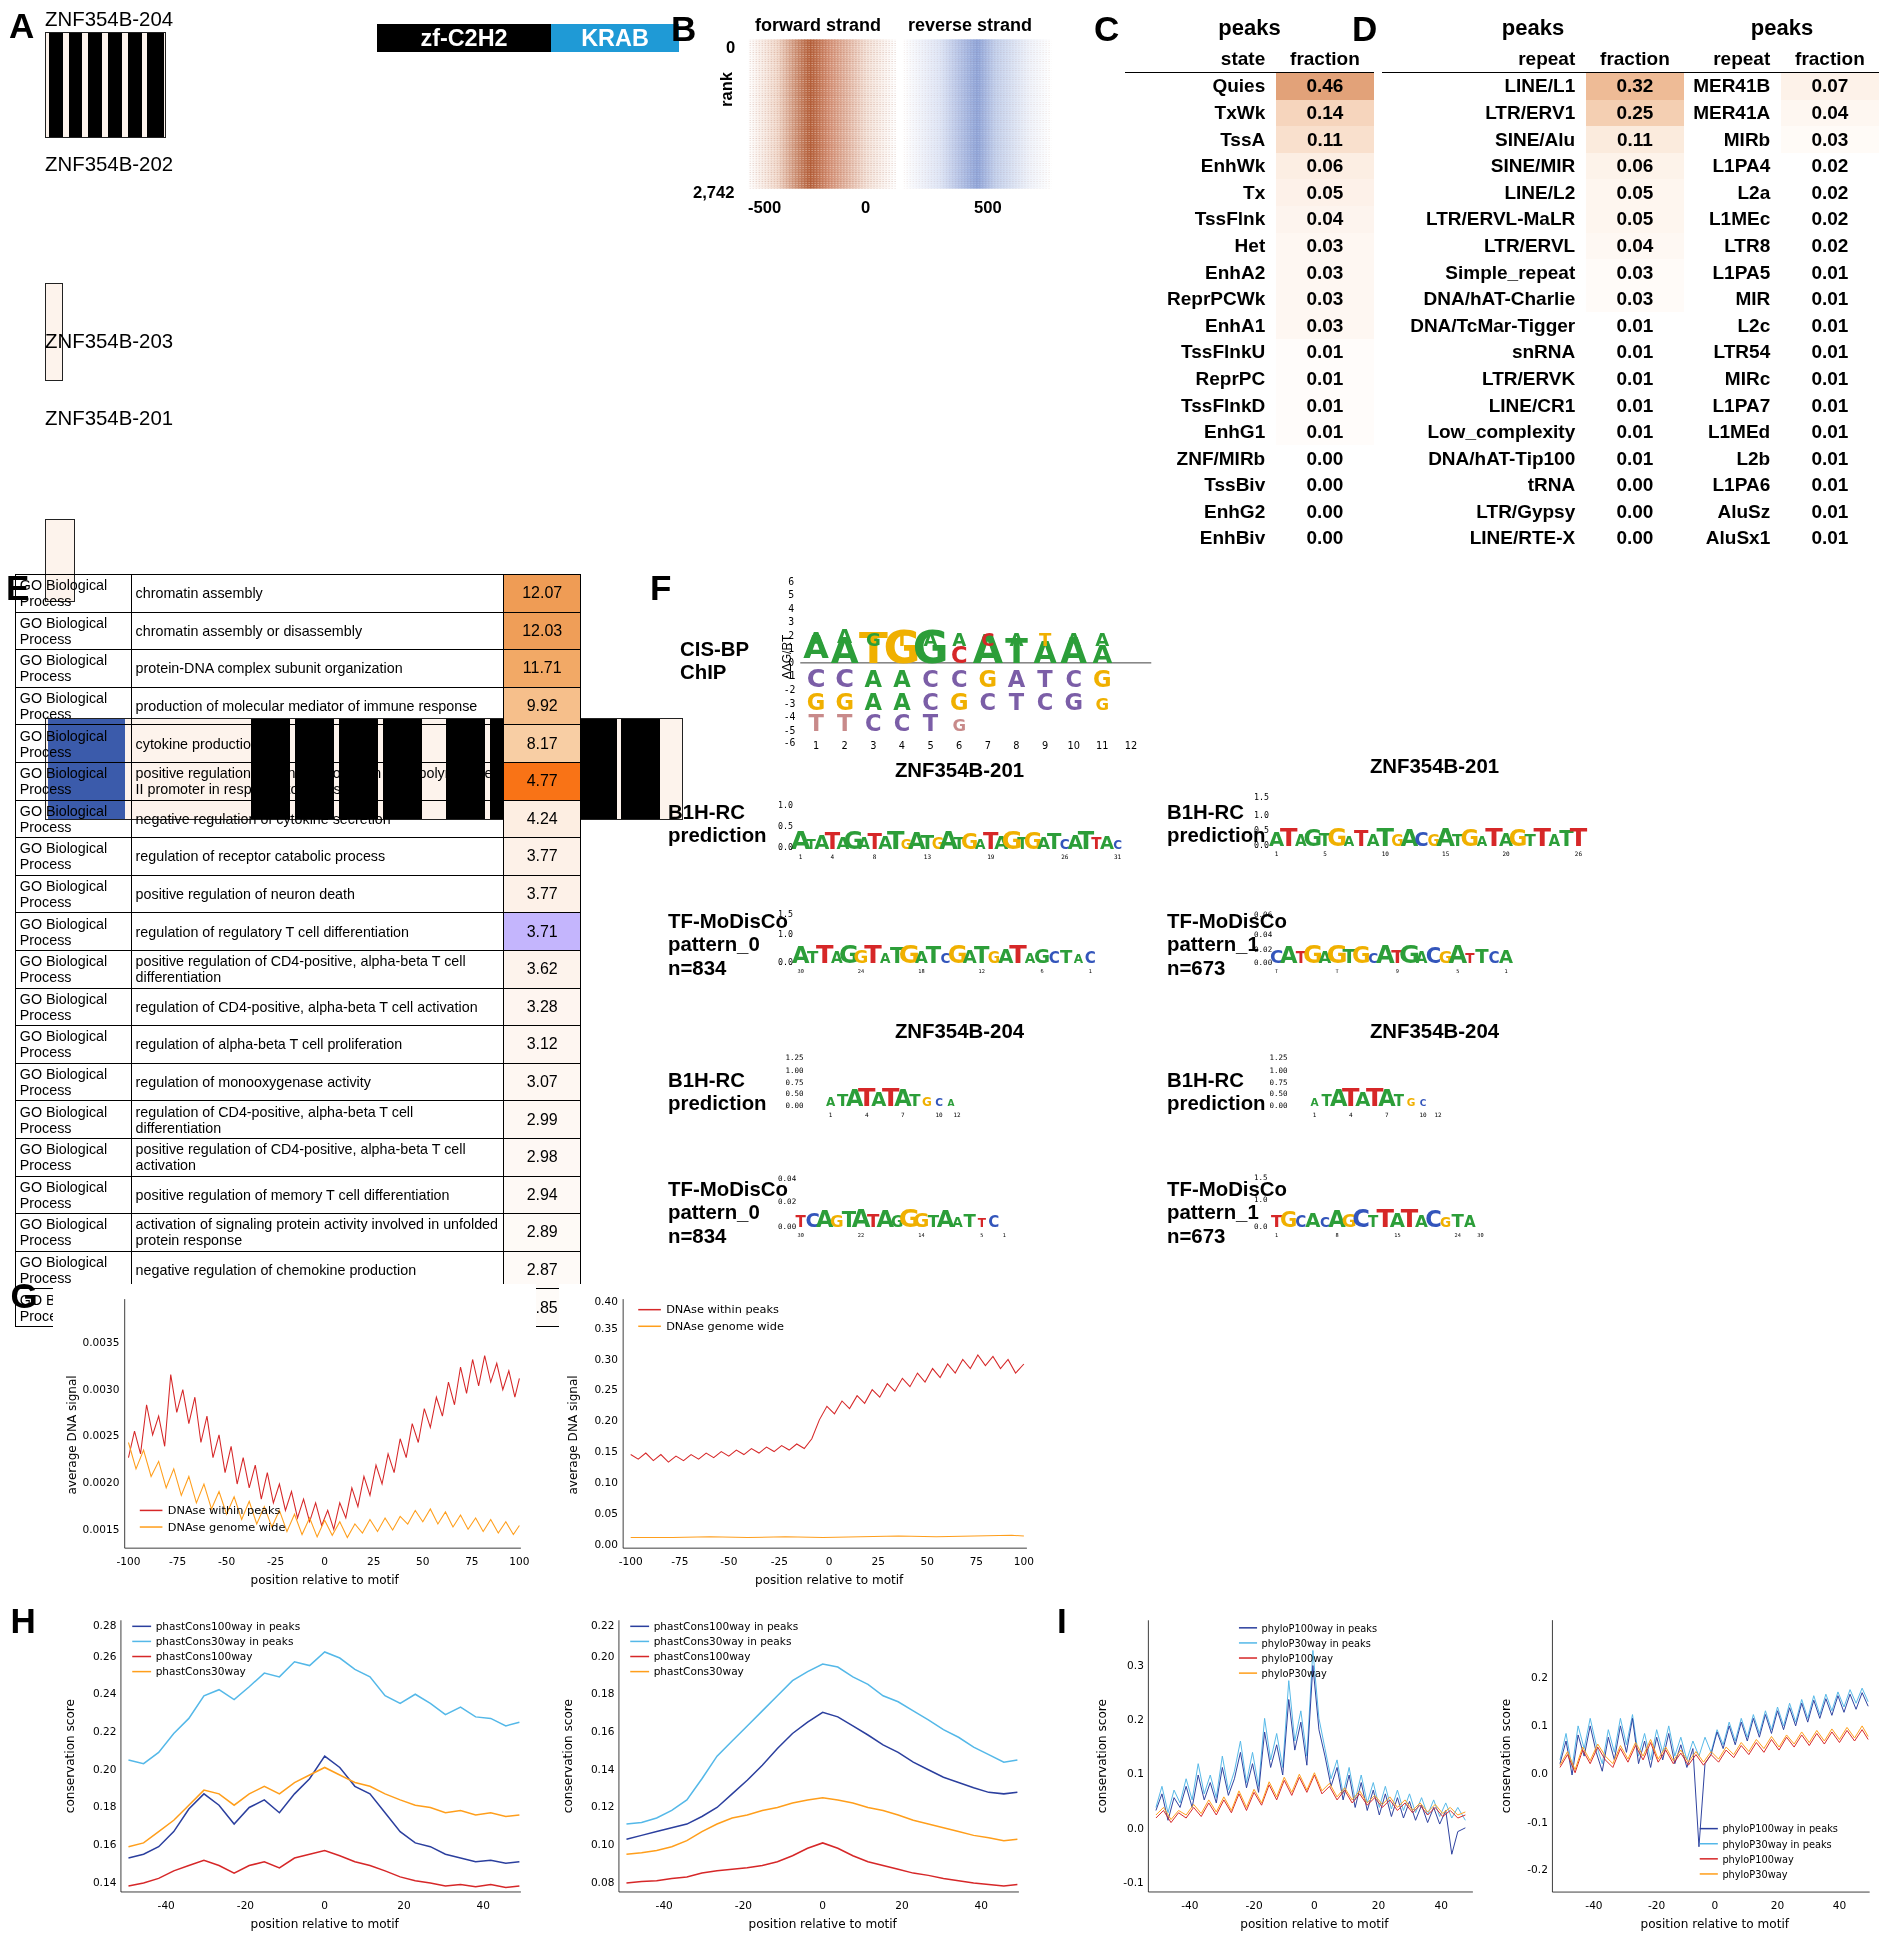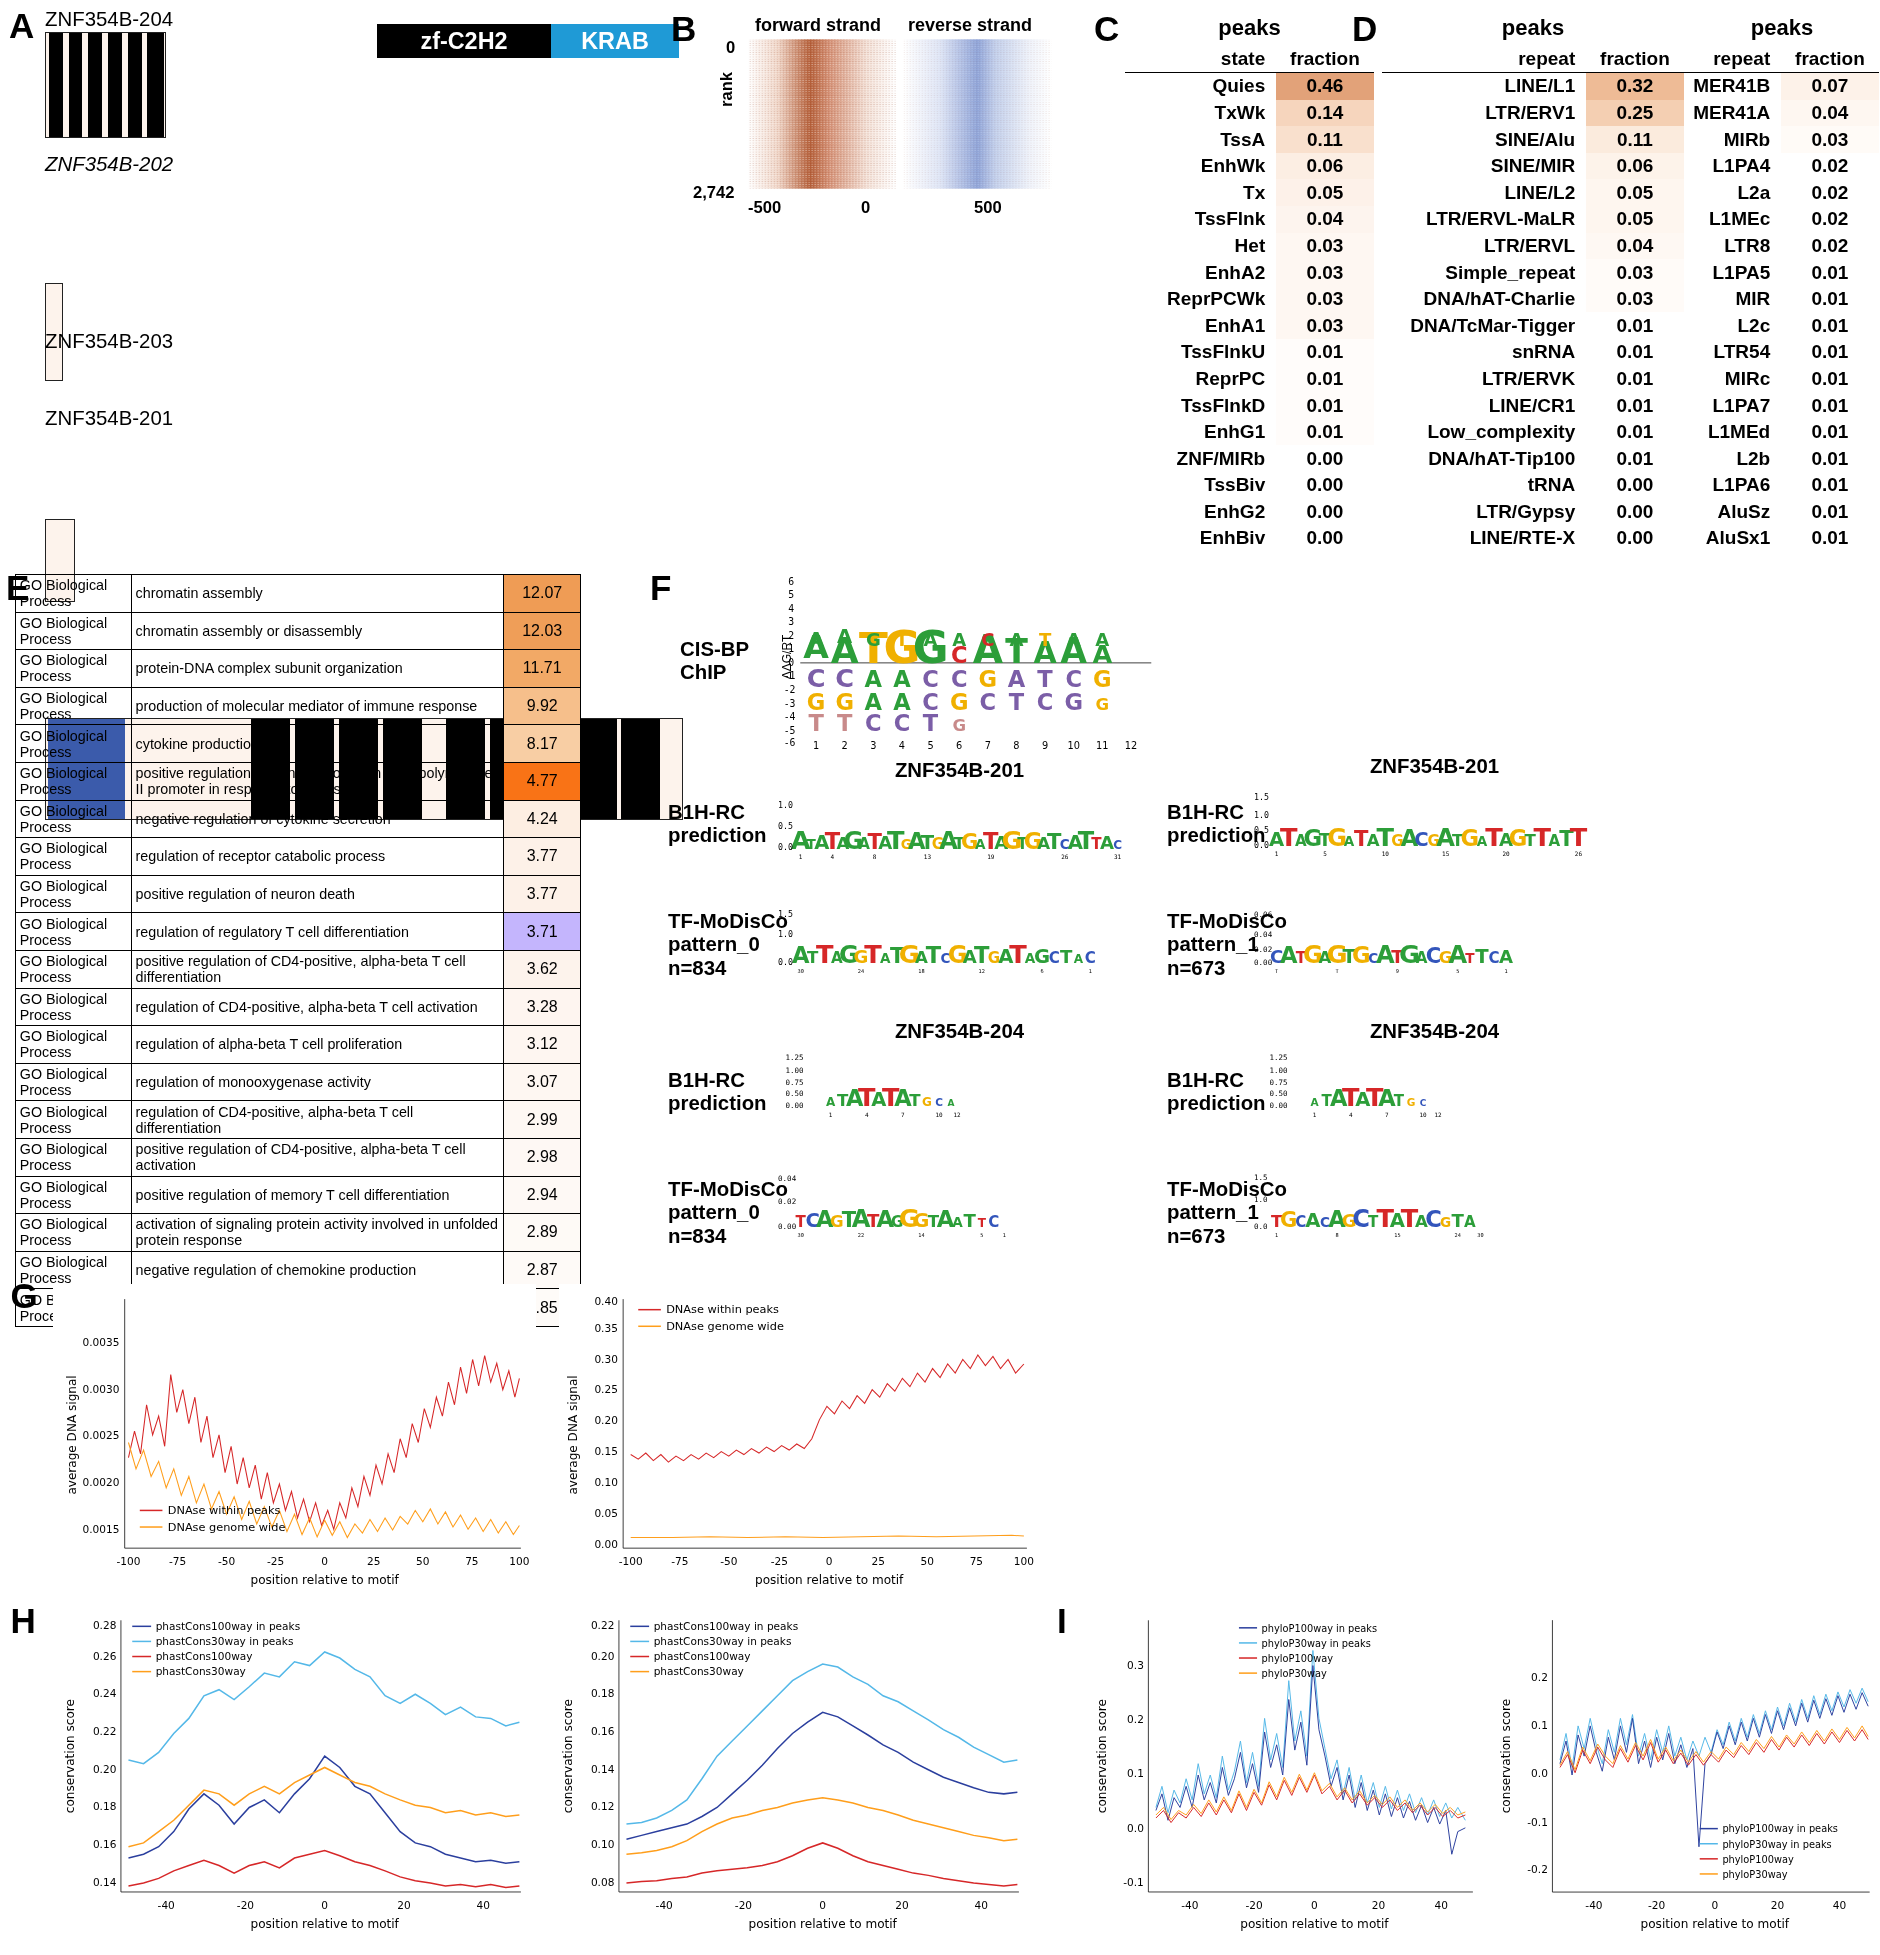--- a/index.html
+++ b/index.html
@@ -5,21 +5,21 @@
   html,body{margin:0;padding:0;background:#ffffff;}
   body{width:1881px;height:1955px;position:relative;font-family:"Liberation Sans",sans-serif;color:#000;}
   .panel-letter{position:absolute;font-weight:bold;font-size:35px;font-family:"Liberation Sans",sans-serif;}
   
   #panelA{position:absolute;left:30px;top:7.6px;width:680px;height:559px;}
   .iso-label{font-size:20.4px;font-weight:normal;font-family:"Liberation Sans",sans-serif;}
   .iso-box{border:1.5px solid #222;background:#fdf3ec;position:relative;box-sizing:border-box;}
   .exon{position:absolute;top:0;bottom:0;background:#000;}
   .exon.krab{background:#3b5bab;}
   .domain-legend{position:absolute;display:flex;}
-  .dom-chip{height:34px;display:flex;align-items:center;justify-content:center;color:#fff;font-weight:bold;font-size:23.4px;}
+  .dom-chip{height:28px;display:flex;align-items:center;justify-content:center;color:#fff;font-weight:bold;font-size:23.4px;}
   
   #panelB{position:absolute;left:672px;top:9px;width:355px;height:234px;}
   .strand-title{font-size:18px;font-weight:bold;text-align:left;}
   .axis-num{font-size:16.6px;font-weight:bold;}
   
   .tbl{border-collapse:collapse;font-family:"Liberation Sans",sans-serif;}
   .tbl td{font-size:19px;font-weight:bold;padding:2.3px 7.6px;text-align:center;white-space:nowrap;}
   .tbl td.lbl{text-align:right;padding-right:10.6px;}
   .tbl td.val{width:83px;}
   .hdr-peaks{font-size:22px;font-weight:bold;text-align:center;}
@@ -46,21 +46,21 @@
   <div class="iso-label" style="position:absolute;left:15px;top:0px;">ZNF354B-204</div>
   <div class="iso-box" style="left:15px;top:24px;width:121px;height:106px;">
     <div class="exon" style="left:3px;width:13.6px;"></div>
     <div class="exon" style="left:22.7px;width:13.6px;"></div>
     <div class="exon" style="left:42px;width:13.6px;"></div>
     <div class="exon" style="left:62px;width:13.6px;"></div>
     <div class="exon" style="left:82px;width:13.6px;"></div>
     <div class="exon" style="left:101px;width:16.6px;"></div>
   </div>
 
-  <div class="iso-label" style="position:absolute;left:15px;top:145px;font-style:italic;">ZNF354B-202</div>
+  <div class="iso-label" style="position:absolute;left:15px;top:145px;">ZNF354B-202</div>
   <div class="iso-box" style="left:15px;top:169px;width:18px;height:98px;"></div>
 
   <div class="iso-label" style="position:absolute;left:15px;top:282px;margin-top:40px;">ZNF354B-203</div>
   <div class="iso-box" style="left:15px;top:307px;width:30px;height:83px;"></div>
 
   <div class="iso-label" style="position:absolute;left:15px;top:399px;">ZNF354B-201</div>
   <div class="iso-box" style="left:15px;top:423px;width:638px;height:102px;">
     <div class="exon krab" style="left:1.5px;width:77px;"></div>
     <div class="exon" style="left:205px;width:39px;"></div>
     <div class="exon" style="left:249px;width:39px;"></div>

